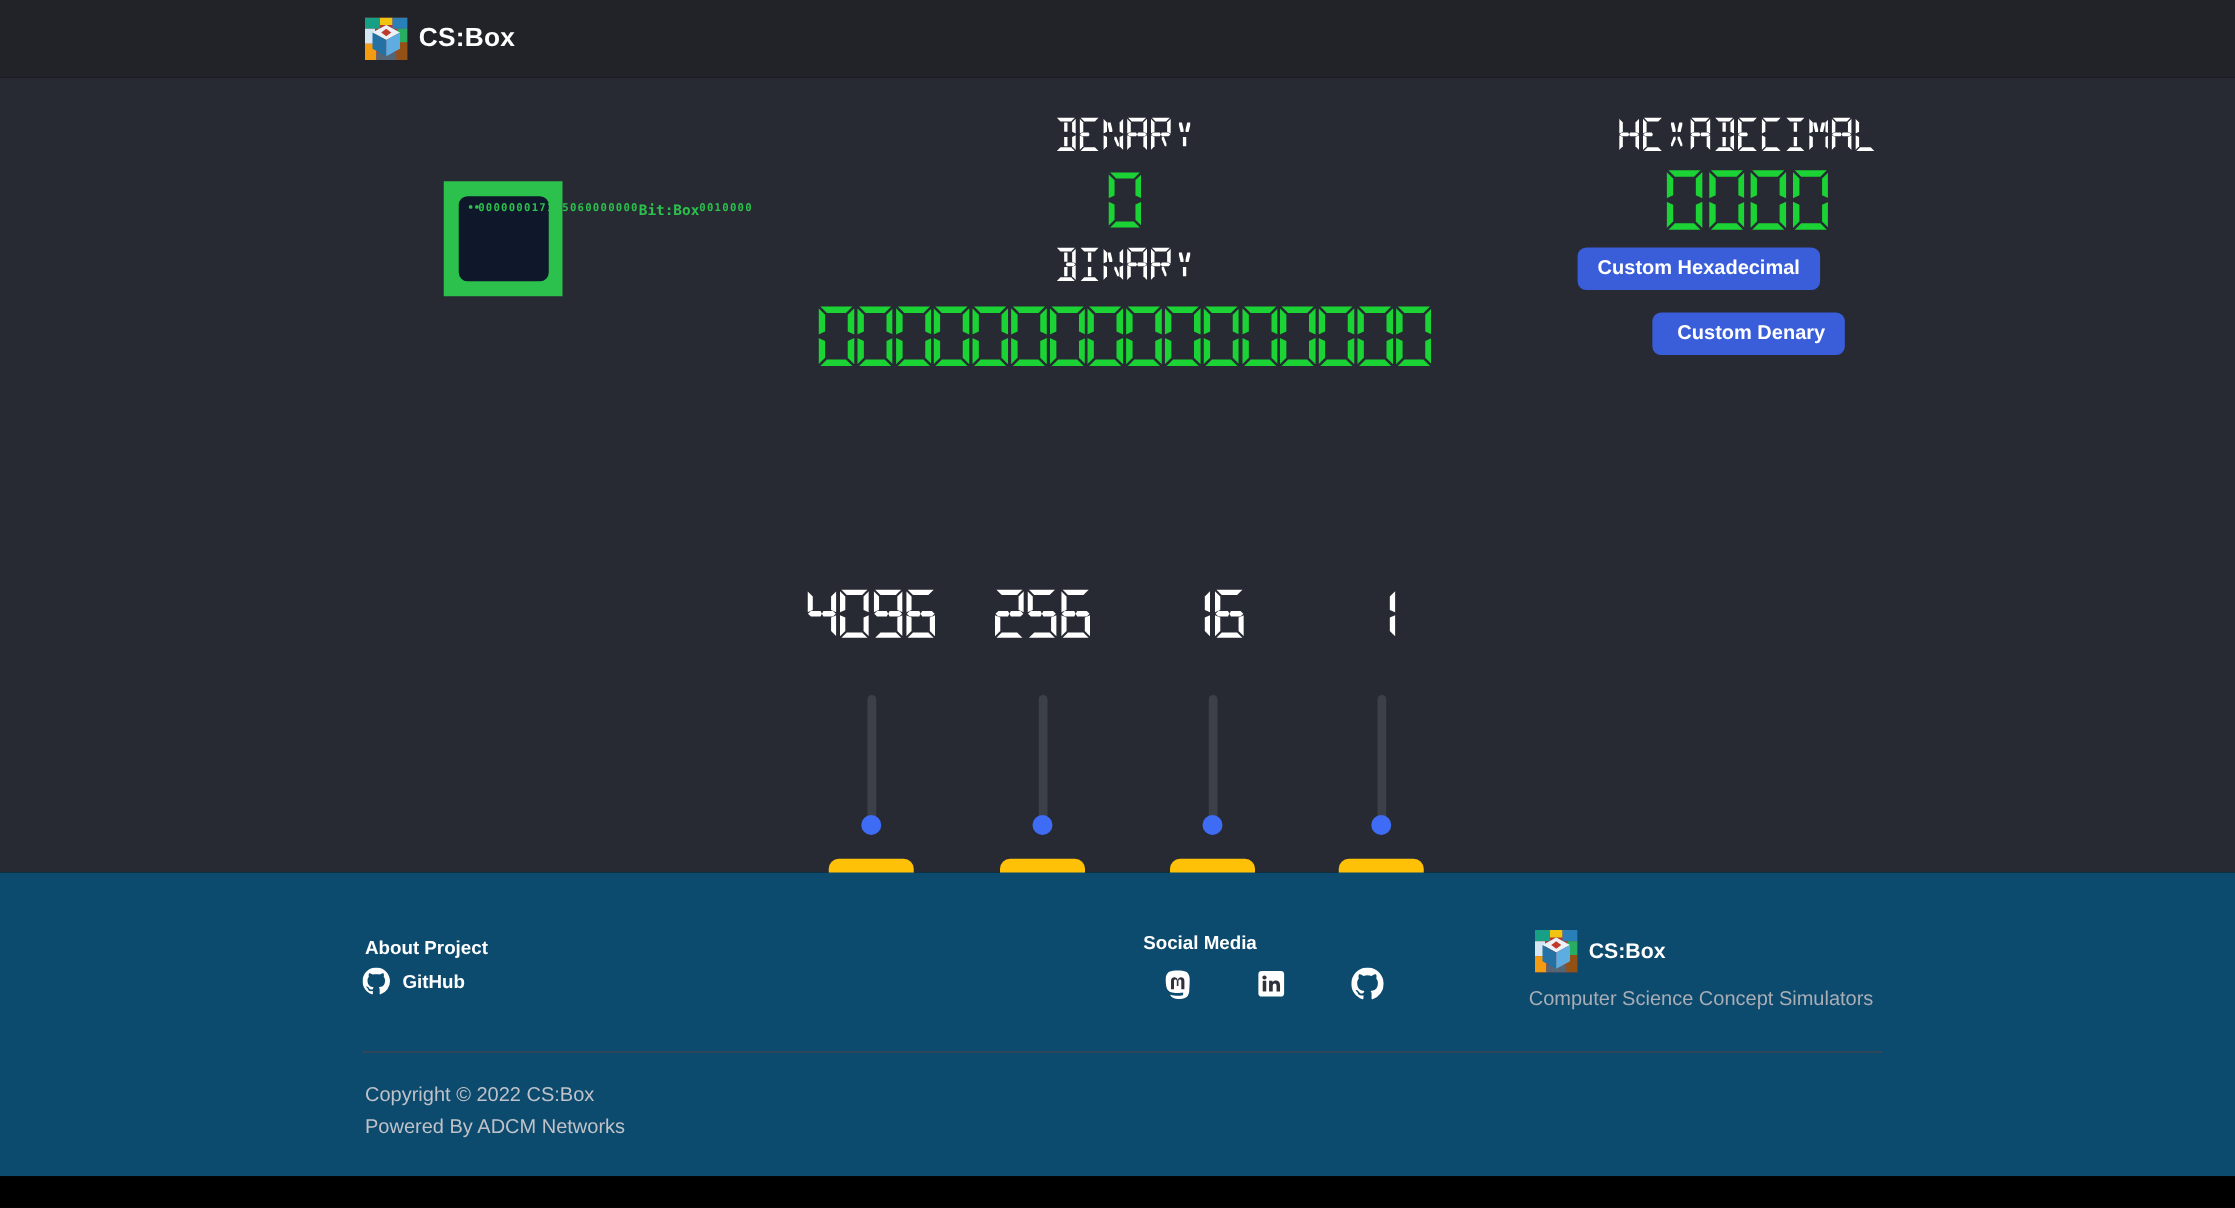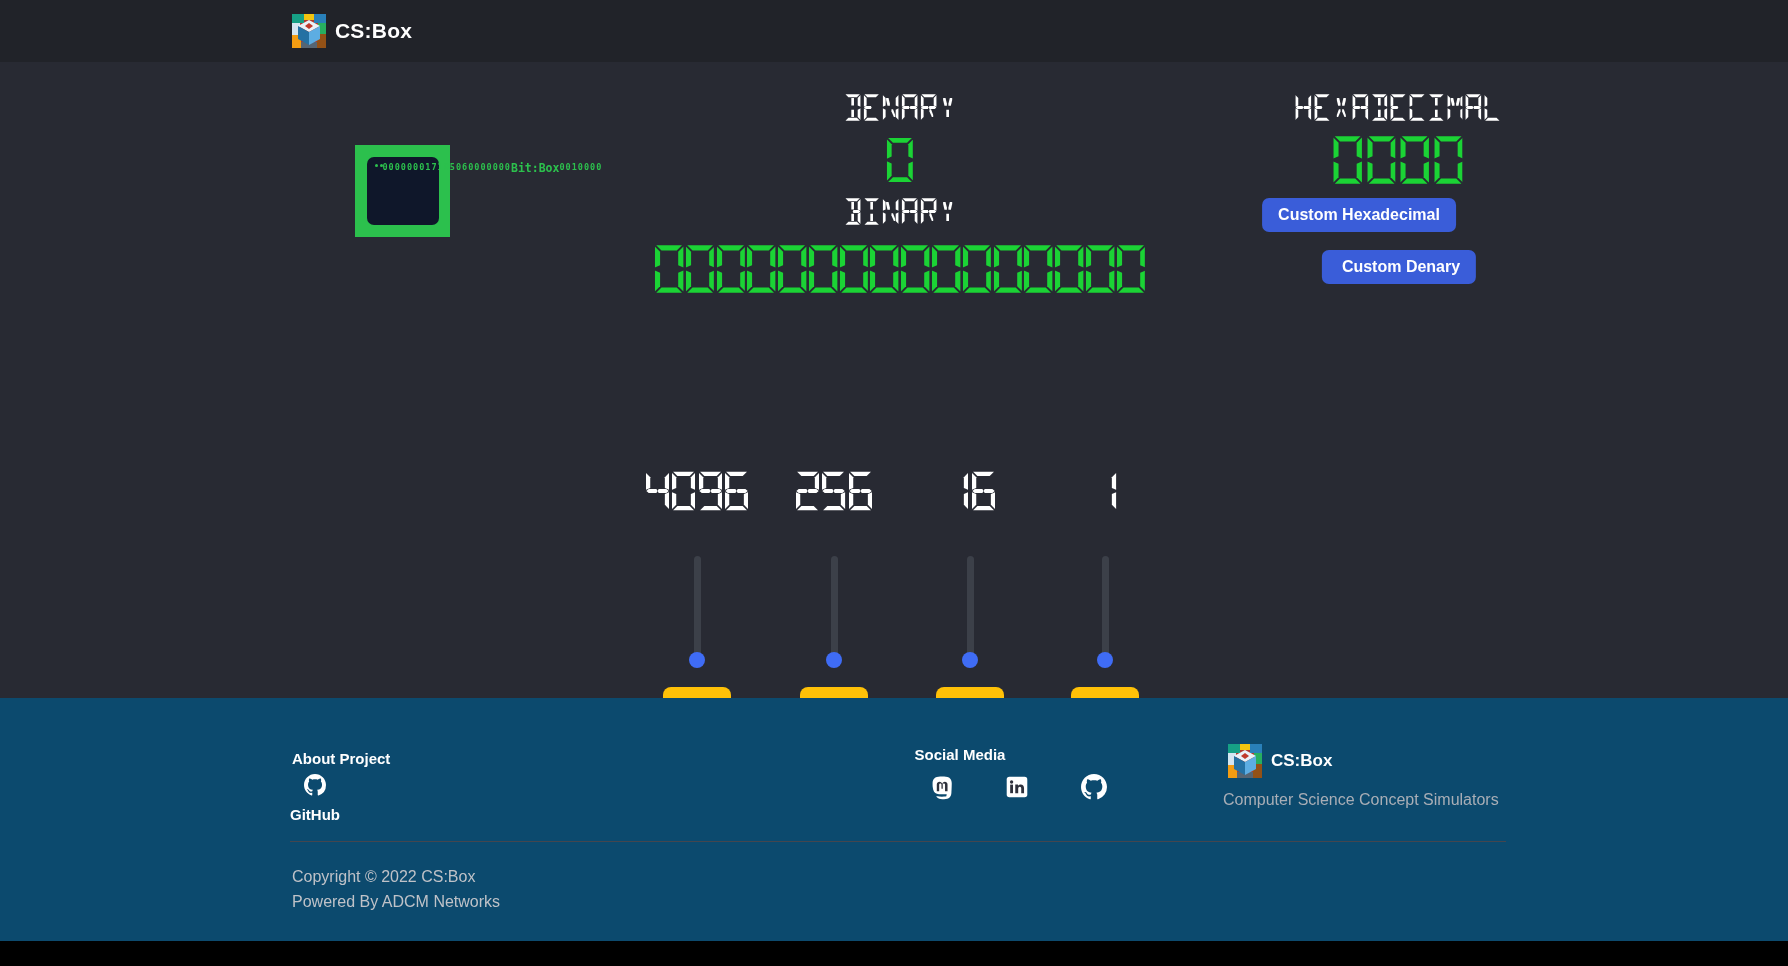--- a/index.html
+++ b/index.html
@@ -41,21 +41,21 @@
                padding:9px 14px; cursor:pointer; font-family:"Liberation Sans", sans-serif; }
   
   .slider-col { position:absolute; top:408px; width:140px; display:flex; flex-direction:column; align-items:center; transform:translateX(-50%); }
   .slider-track { margin-top:44px; width:7px; height:106px; background:#3c4049; border-radius:4px; position:relative; cursor:pointer; }
   .slider-thumb { position:absolute; left:50%; bottom:-6px; transform:translateX(-50%); width:16px; height:16px;
                   border-radius:50%; background:#3f6cf5; cursor:pointer; }
   .slider-col .btn-reset { margin-top:25px; }
   
   .footer { position:absolute; left:0; top:698px; width:1788px; height:243px; background:#0c4a6e; }
   .f-head { color:#ffffff; font-size:15px; font-weight:bold; }
-  .f-link { display:flex; align-items:center; gap:10px; color:#ffffff; font-size:15px; font-weight:bold; text-decoration:none; cursor:pointer;flex-direction:column; }
+  .f-link { display:flex; align-items:center; gap:10px; color:#ffffff; font-size:15px; font-weight:bold; text-decoration:none; cursor:pointer; }
   .f-muted { color:#a9aeb6; font-size:16px; }
   .f-copy { color:#bfc2c8; font-size:16px; }
   .divider { position:absolute; left:290px; top:143px; width:1216px; height:1px; background:#44464f; }
   .icon-link { position:absolute; cursor:pointer; display:block; }
   .footer-brand-row { position:absolute; left:1228px; top:46px; display:flex; align-items:center; gap:9px; }
   .black-strip { position:absolute; left:0; top:941px; width:1788px; height:25px; background:#000; }
 </style>
 </head>
 <body>
 

